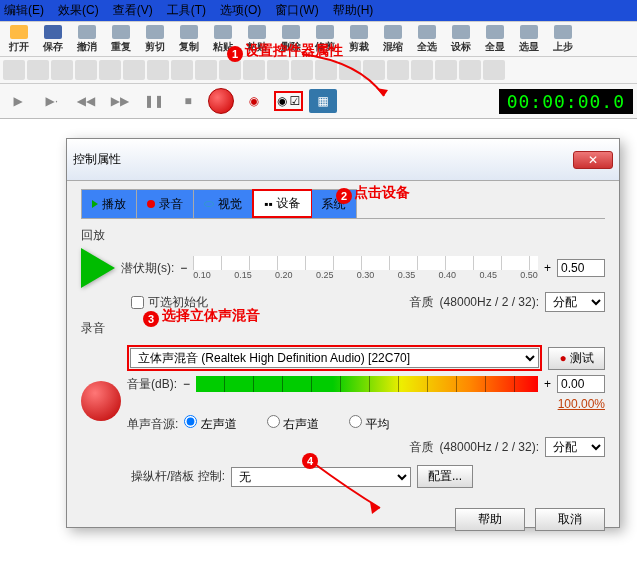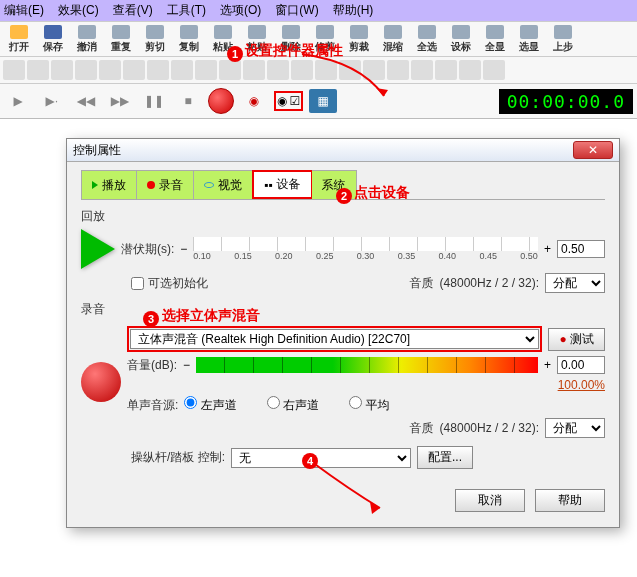--- a/index.html
+++ b/index.html
@@ -1,45 +1,45 @@
 <!DOCTYPE html>
 <html><head>
 <meta charset="utf-8">
 <style>
 * { box-sizing: border-box; margin: 0; padding: 0; font-family: "Microsoft YaHei", Tahoma, sans-serif; }
 body { background: #fff; width: 637px; height: 577px; overflow: hidden; font-size: 12px; }
 
-.menubar { display: flex; gap: 14px; padding: 2px 4px; background: #c4b5fd; border-bottom: 1px solid #ccc; }
+.menubar { display: flex; gap: 14px; padding: 2px 4px; background: #1d4ed8; border-bottom: 1px solid #ccc; }
 .menubar span { cursor: default; }
 
 .toolbar { display: flex; flex-wrap: wrap; background: #f7f7f7; border-bottom: 1px solid #ccc; padding: 2px; font-weight: bold; }
 .toolbtn { width: 34px; height: 30px; display: flex; flex-direction: column; align-items: center; justify-content: center; font-size: 10px; color: #333; cursor: pointer; }
 .toolbtn .ic { width: 18px; height: 14px; background: #9ab; border-radius: 2px; margin-bottom: 1px; }
 .toolrow2 { display: flex; padding: 2px; background: #f7f7f7; border-bottom: 1px solid #ccc; }
 .toolrow2 .ic2 { width: 22px; height: 20px; background: #ddd; margin: 1px; border-radius: 2px; }
 
 .transport { display: flex; align-items: center; gap: 6px; padding: 4px; background: #f7f7f7; border-bottom: 1px solid #bbb; }
 .tbtn { width: 28px; height: 24px; display: flex; align-items: center; justify-content: center; color: #888; }
 .recbtn { width: 26px; height: 26px; border-radius: 50%; background: radial-gradient(circle at 35% 35%, #ff6b6b, #c00); border: 1px solid #a00; }
 .spacer { flex: 1; }
 .highlight-red { border: 2px solid #e00; padding: 1px; display: flex; gap: 2px; }
 .timecode { background: #000; color: #0f0; font-family: monospace; font-size: 18px; padding: 2px 8px; letter-spacing: 1px; }
 
 .callout { position: absolute; background: #e00; color: #fff; width: 16px; height: 16px; border-radius: 50%; display: flex; align-items: center; justify-content: center; font-size: 11px; font-weight: bold; z-index: 50; }
 .callout-text { position: absolute; color: #e00; font-size: 14px; font-weight: bold; z-index: 50; }
 .arrow { position: absolute; z-index: 40; }
 
 .dialog { position: absolute; left: 66px; top: 138px; width: 554px; height: 390px; background: #f0f0f0; border: 1px solid #888; box-shadow: 4px 4px 12px rgba(0,0,0,0.3); }
-.titlebar { background: linear-gradient(#fff, #e0e8f4); height: 16px; display: flex; align-items: center; padding: 11px 6px; border-bottom: 1px solid #aaa; }
+.titlebar { background: linear-gradient(#fff, #e0e8f4); height: 42px; display: flex; align-items: center; padding: 4px 6px; border-bottom: 1px solid #aaa; }
 .titlebar .title { flex: 1; font-size: 12px; }
 .closebtn { width: 40px; height: 18px; background: linear-gradient(#e77, #c33); color: #fff; border-radius: 3px; display: flex; align-items: center; justify-content: center; border: 1px solid #a22; }
 
 .dlgbody { padding: 8px 14px; }
 .tabs { display: flex; border-bottom: 1px solid #aaa; }
-.tab { padding: 4px 10px; display: flex; align-items: center; gap: 4px; background: #bef264; border: 1px solid #aaa; border-bottom: none; margin-right: -1px; cursor: pointer; }
+.tab { padding: 4px 10px; display: flex; align-items: center; gap: 4px; background: #3b82f6; border: 1px solid #aaa; border-bottom: none; margin-right: -1px; cursor: pointer; }
 .tab.active { background: #fff; border: 2px solid #e00; }
 .tab .dot-g { width: 0; height: 0; border-left: 6px solid #0a0; border-top: 4px solid transparent; border-bottom: 4px solid transparent; }
 .tab .dot-r { width: 8px; height: 8px; background: #e00; border-radius: 50%; }
 .tab .eye { width: 10px; height: 6px; border: 1px solid #39c; border-radius: 50%; }
 
 .section { margin-top: 8px; }
 .sec-label { font-size: 12px; color: #333; margin-bottom: 4px; }
 .row { display: flex; align-items: center; gap: 6px; margin: 4px 0; }
 .play-tri { width: 0; height: 0; border-left: 34px solid #0b0; border-top: 20px solid transparent; border-bottom: 20px solid transparent; filter: drop-shadow(1px 1px 2px rgba(0,0,0,0.3)); }
 .rec-sphere { width: 40px; height: 40px; border-radius: 50%; background: radial-gradient(circle at 35% 30%, #f77, #b00); }
@@ -317,16 +317,16 @@
     </div>
 
     <div class="section row" style="margin-left:50px">
       <span class="label">操纵杆/踏板 控制:</span>
       <select style="width:180px"><option>无</option></select>
       <button class="btn">配置...</button>
     </div>
   </div>
 
   <div class="dlg-buttons">
+    <button class="btn">帮助</button>
     <button class="btn">取消</button>
-    <button class="btn">帮助</button>
   </div>
 </div>
 
 </body></html>

